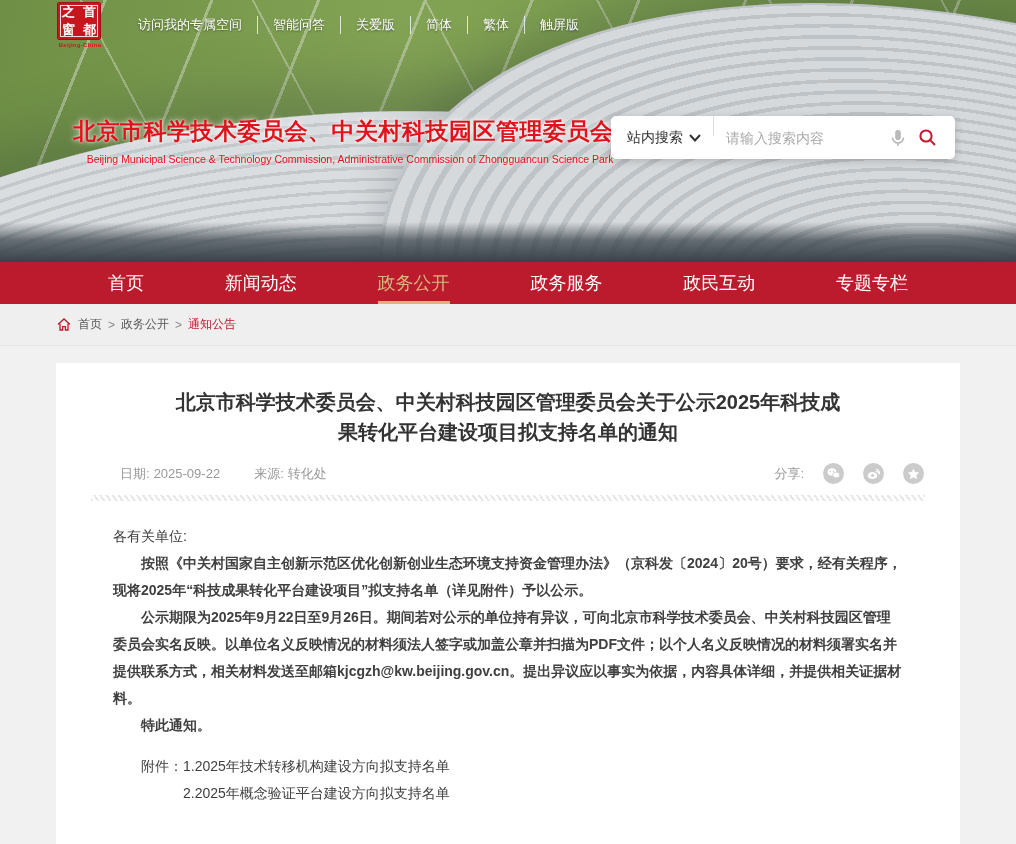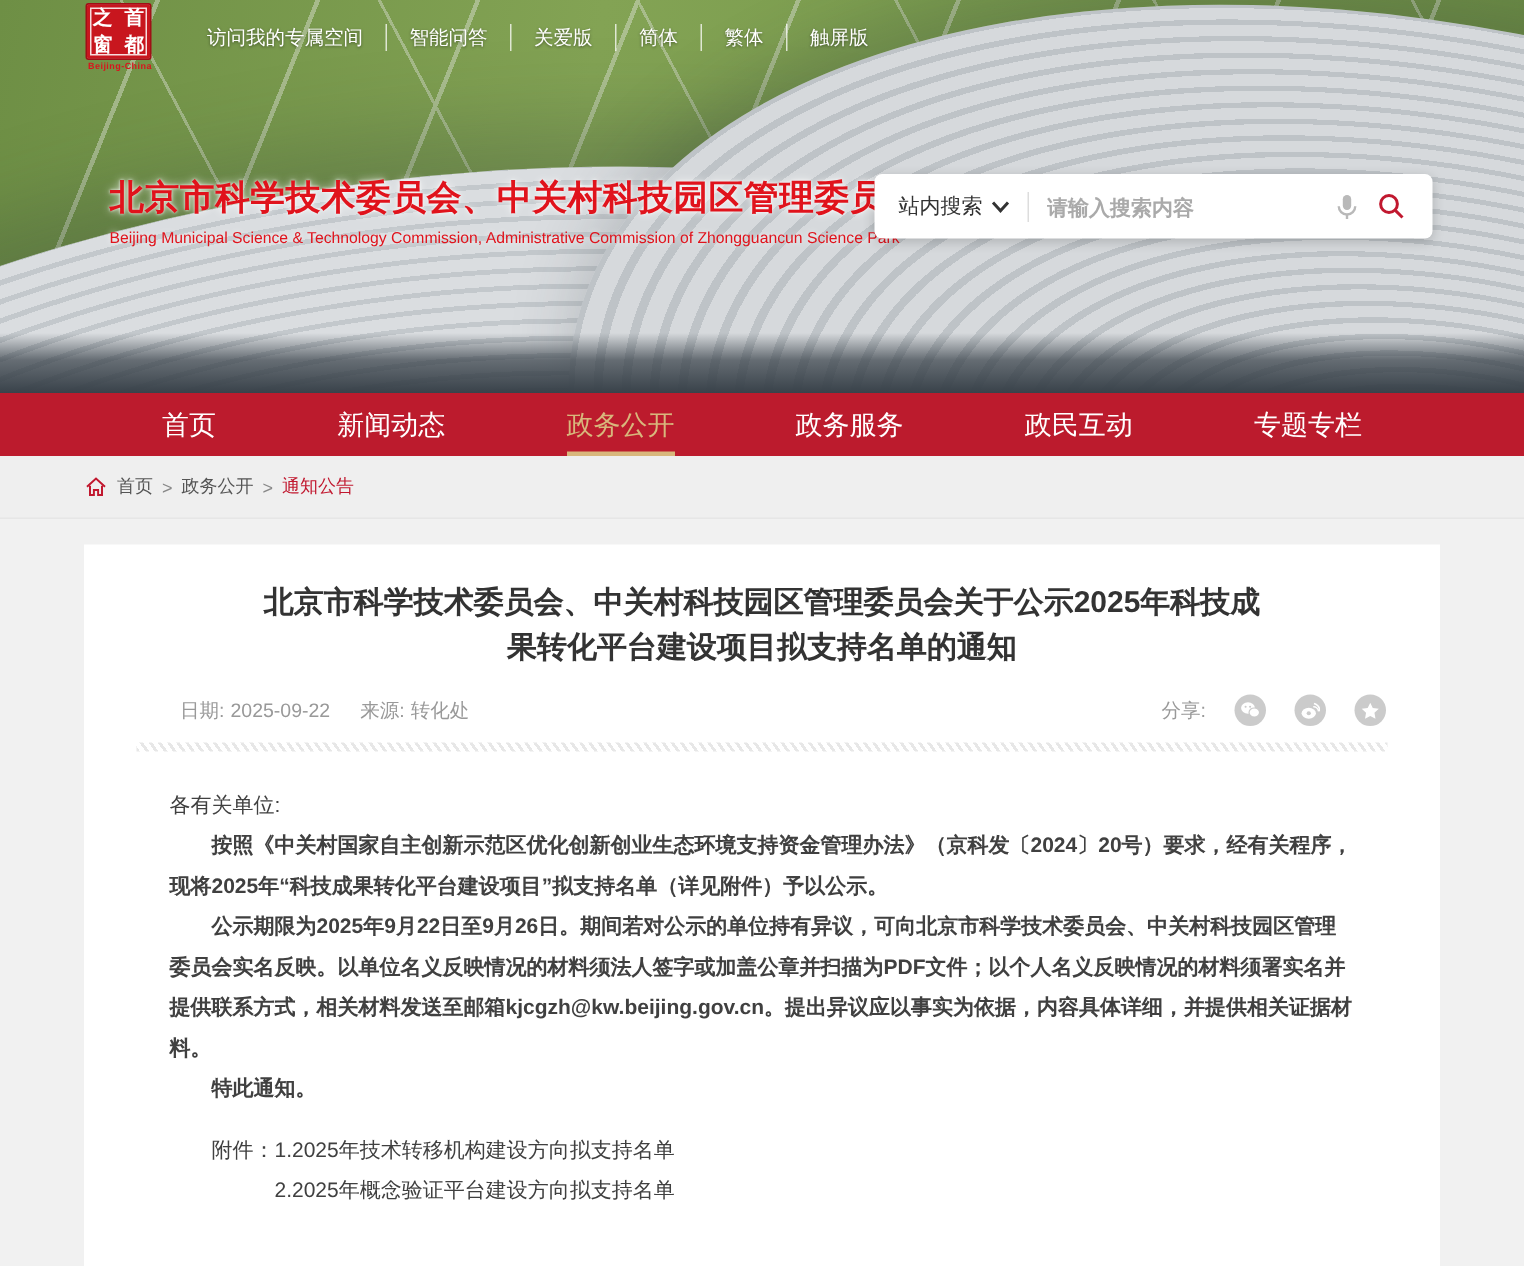--- a/index.html
+++ b/index.html
@@ -32,27 +32,27 @@
   .top-links { display:flex; align-items:center; }
   .top-link { color:#fff; font-size:13px; text-decoration:none; cursor:pointer; padding:0 15px;
     text-shadow:0 1px 2px rgba(0,0,0,.45); white-space:nowrap; }
   .top-link + .top-link { border-left:1px solid rgba(255,255,255,.75); }
 
   
   .site-title-group { position:absolute; left:73px; top:116px; }
   .site-title { color:#e0131c; font-size:23px; font-weight:bold; letter-spacing:.5px; white-space:nowrap;
     text-shadow:0 0 6px rgba(255,255,255,.85),0 0 2px rgba(255,255,255,.9); }
   .site-sub { color:#e0131c; font-size:10.5px; margin-top:6px; white-space:nowrap;
-    text-shadow:0 0 4px rgba(255,255,255,.85); }
-  .searchbox { position:absolute; right:61px; top:116px; width:372px; height:43px; background:#fff;
-    border-radius:5px; display:flex; align-items:center; box-shadow:0 2px 8px rgba(0,0,0,.18); padding:0 12px 0 16px; }
+    text-shadow:0 0 4px rgba(255,255,255,.85);text-align:right; }
+  .searchbox { position:absolute; right:61px; top:116px; width:344px; height:43px; background:#fff;
+    border-radius:5px; display:flex; box-shadow:0 2px 8px rgba(0,0,0,.18); padding:0 12px 0 16px; }
   .scope { display:flex; align-items:center; gap:6px; background:none; border:none; font-size:14px; color:#333;
     cursor:pointer; font-family:inherit; white-space:nowrap; }
   .vdiv { width:1px; height:20px; background:#ddd; margin:0 12px; }
-  .searchbox input { flex:1; border:none; outline:none; font-size:14px; color:#333; font-family:inherit; min-width:0;font-weight:bold; }
+  .searchbox input { flex:1; border:none; outline:none; font-size:14px; color:#333; font-family:inherit; min-width:0; }
   .searchbox input::placeholder { color:#aaa; }
   .icon-btn { background:none; border:none; cursor:pointer; display:flex; align-items:center; padding:0 6px; }
 
   
   .mainnav { width:1016px; height:42px; background:#bc1b2d; display:flex; align-items:stretch;
     justify-content:space-between; padding:0 108px; }
   .nav-item { color:#fff; font-size:18px; line-height:42px; cursor:pointer; position:relative; white-space:nowrap; }
   .nav-item.active { color:#d8b77c; }
   .nav-item.active::after { content:""; position:absolute; left:0; right:0; bottom:0; height:3px; background:#d8b77c; }
 
@@ -65,21 +65,21 @@
   .crumb.current { color:#c1182f; cursor:default; }
 
   
   .content-bg { background:#f1f1f1; padding:17px 0 0; }
   .card { width:904px; margin:0 auto 0 56px; background:#fff; min-height:485px; padding-top:24px; }
   .art-title { font-size:20px; line-height:30px; color:#333; font-weight:bold; text-align:center;
     max-width:676px; margin:0 auto; }
   .meta { display:flex; justify-content:space-between; align-items:center; margin:16px 36px 0 64px;
     font-size:13px; color:#999; }
   .meta-left span { margin-right:4px; }
-  .meta-left .src-label { margin-left:16px; }
+  .meta-left .src-label { margin-left:30px; }
   .share { display:flex; align-items:center; gap:19px; }
   .share-btn { width:21px; height:21px; border-radius:50%; background:#cbcbcb; border:none; cursor:pointer;
     display:flex; align-items:center; justify-content:center; padding:0; }
   .hatch { height:6px; margin:11px 35px 0;
     background:repeating-linear-gradient(55deg,#e7e7e7 0 2px,transparent 2px 5px); }
 
   .art-body { margin:22px 57px 0; font-size:14px; line-height:27px; color:#404040; }
   .art-body p.indent { text-indent:2em;font-weight:bold; }
 
   .attach { display:flex; margin:14px 57px 0; font-size:14px; line-height:27px; color:#404040; }

